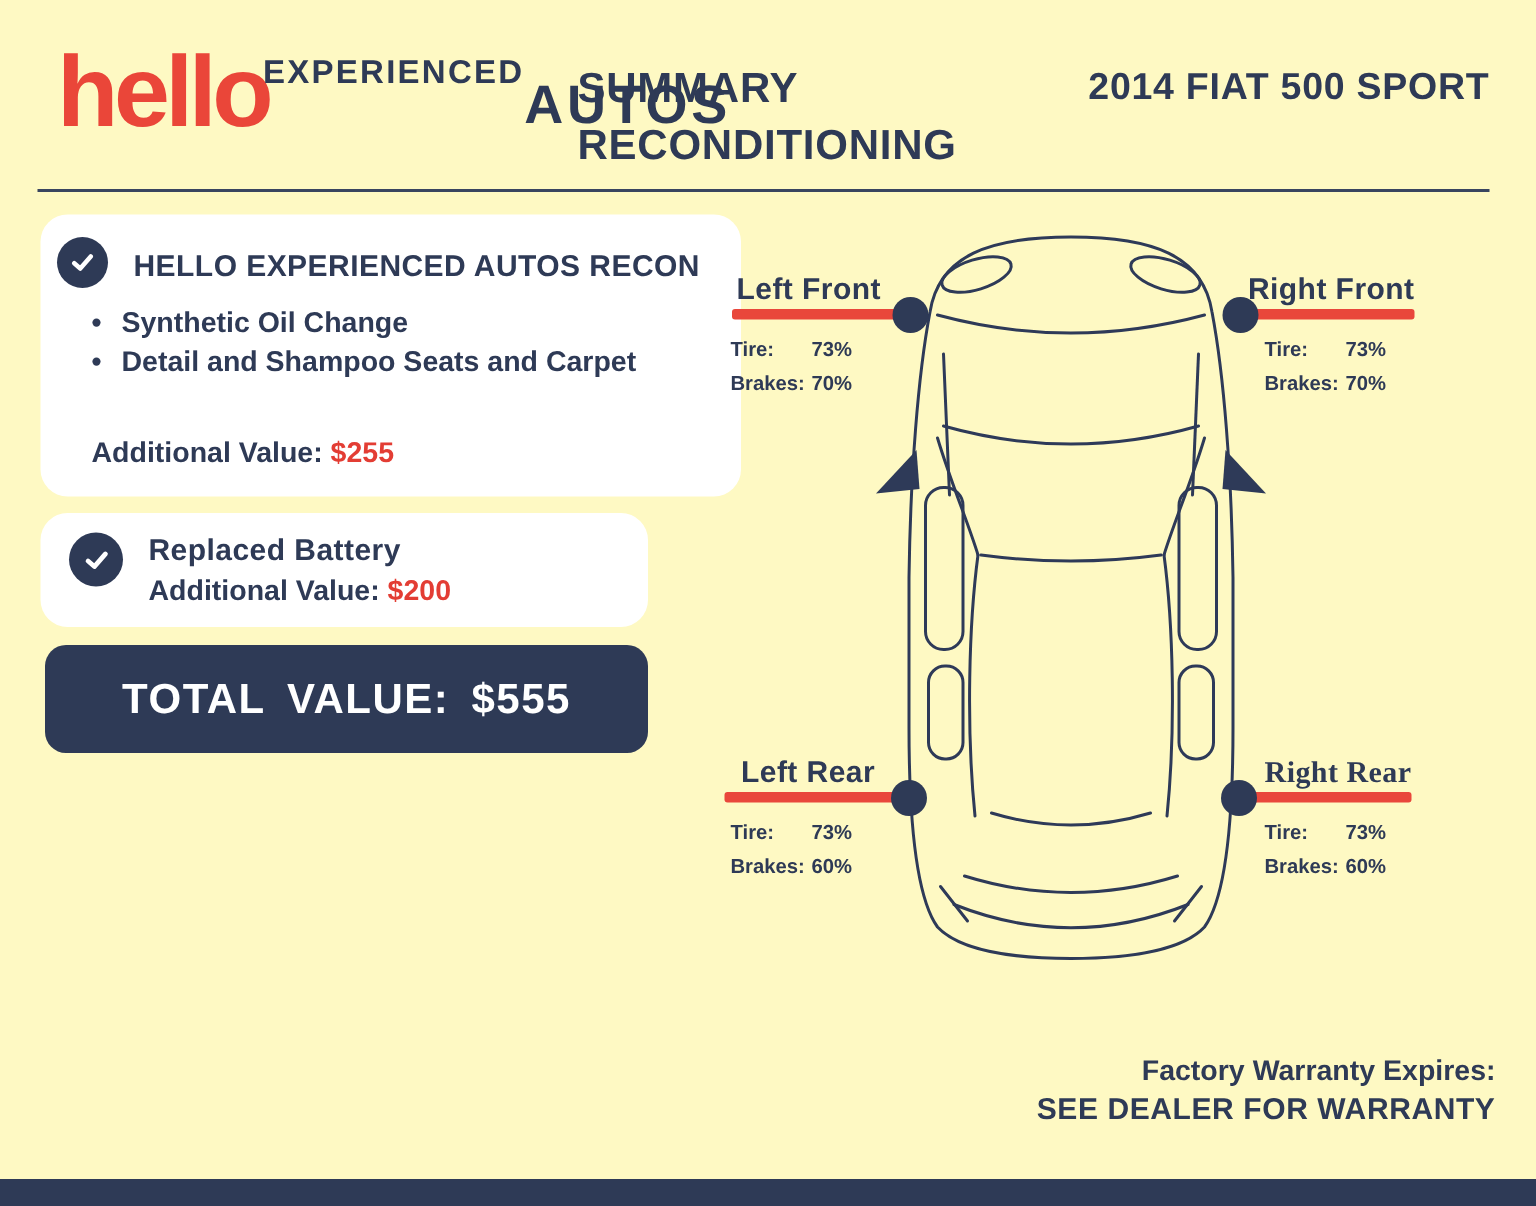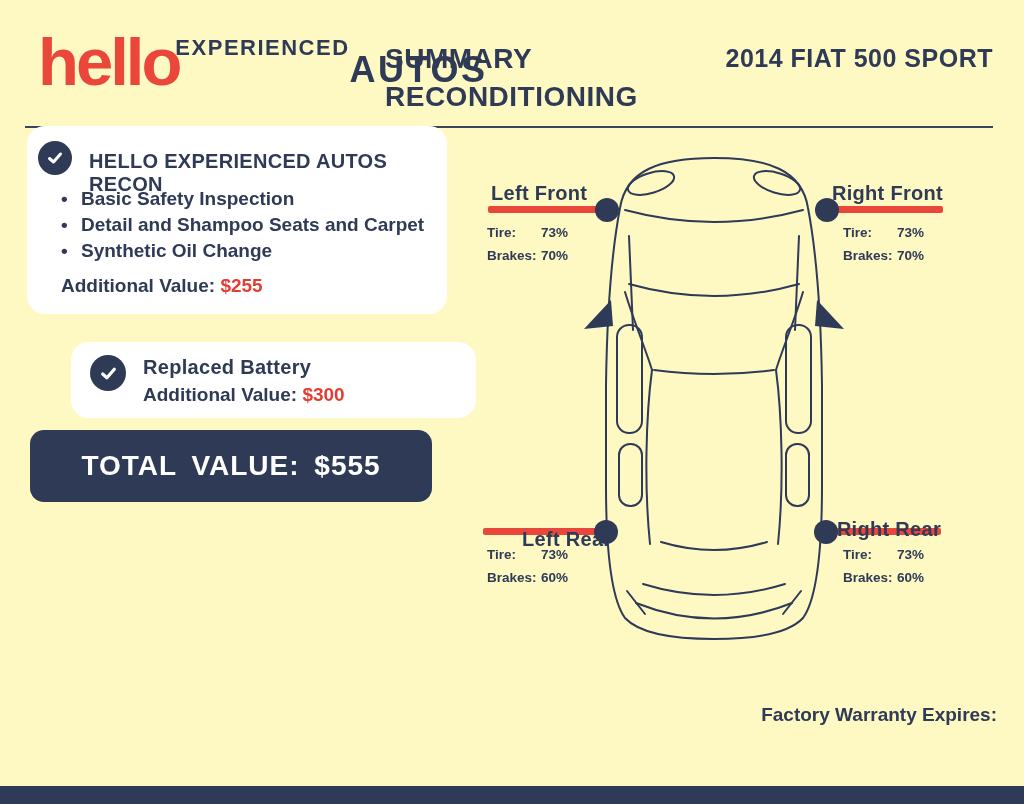--- a/index.html
+++ b/index.html
@@ -27,22 +27,22 @@
   .vehicle-title {
     position:absolute; right:31px; top:44px;
     font-size:25px; font-weight:bold; letter-spacing:0.5px; color:#2e3a56;
   }
   .header-divider {
     position:absolute; left:25px; top:126px; width:968px; height:2px;
     background:#39455f;
   }
   
   .card { position:absolute; background:#ffffff; border-radius:18px; }
-  .card-recon { left:27px; top:126px; width:420px; height:188px; }
-  .card-battery { left:27px; top:342px; width:405px; height:76px;margin-left:44px; }
+  .card-recon { left:27px; top:143px; width:467px; height:188px; }
+  .card-battery { left:27px; top:342px; width:405px; height:76px; }
   .badge {
     position:absolute; border-radius:50%; background:#2e3a56;
     display:flex; align-items:center; justify-content:center;
   }
   .badge-recon { left:11px; top:15px; width:34px; height:34px; }
   .badge-battery { left:19px; top:13px; width:36px; height:36px; }
   .card-heading { position:absolute; font-size:20px; font-weight:bold; letter-spacing:0.3px; }
   .recon-heading { left:62px; top:24px; }
   .battery-heading { left:72px; top:14px; }
   .recon-list { position:absolute; left:30px; top:60px; list-style:none; }
@@ -72,22 +72,22 @@
   .dot-lf { left:595px; top:198px; } .dot-rf { left:815px; top:198px; }
   .dot-lr { left:594px; top:520px; } .dot-rr { left:814px; top:520px; }
   .red-line { position:absolute; height:7px; background:#e9473b; border-radius:2px; }
   .line-lf { left:488px; top:206px; width:119px; }
   .line-rf { left:828px; top:206px; width:115px; }
   .line-lr { left:483px; top:528px; width:121px; }
   .line-rr { left:828px; top:528px; width:113px; }
   .wheel-label { position:absolute; font-size:20px; font-weight:bold; letter-spacing:0.3px; }
   .label-lf { left:491px; top:182px; }
   .label-rf { right:81px; top:182px; }
-  .label-lr { left:494px; top:528px;margin-left:28px; }
-  .label-rr { right:83px; top:518px; }
+  .label-lr { left:494px; top:504px; }
+  .label-rr { right:83px; top:504px;font-family:Liberation Serif, serif; }
   .wheel-stats { position:absolute; }
   .stats-lf { left:487px; top:221px; } .stats-rf { left:843px; top:221px; }
   .stats-lr { left:487px; top:543px; } .stats-rr { left:843px; top:543px; }
   .stat-row { font-size:13.5px; font-weight:bold; line-height:23px; }
   .stat-label { display:inline-block; width:54px; }
   
   .warranty { position:absolute; right:27px; top:702px; text-align:right; }
   .warranty-line1 { font-size:19px; font-weight:bold; line-height:25px; }
   .warranty-line2 { font-size:20px; font-weight:bold; letter-spacing:0.4px; line-height:26px; }
   .footer-bar {
@@ -117,35 +117,34 @@
   <div class="header-divider"></div>
 
   <div class="card card-recon">
     <div class="badge badge-recon">
       <svg width="18" height="18" viewBox="0 0 18 18">
           <path d="M3.5 9.5 L7.5 13 L14.5 5" fill="none" stroke="#ffffff" stroke-width="3" stroke-linecap="round" stroke-linejoin="round"></path>
         </svg>
     </div>
     <div class="card-heading recon-heading">HELLO EXPERIENCED AUTOS RECON</div>
     <ul class="recon-list">
-      <li>Basic Safety Inspection</li>
+      <li>Synthetic Oil Change</li>
       <li>Detail and Shampoo Seats and Carpet</li>
-      <li>Synthetic Oil Change</li>
     </ul>
     <div class="value-line recon-value-line"><span>Additional Value: </span><span class="value-red">$255</span></div>
   </div>
 
   <div class="card card-battery">
     <div class="badge badge-battery">
       <svg width="19" height="19" viewBox="0 0 18 18">
           <path d="M3.5 9.5 L7.5 13 L14.5 5" fill="none" stroke="#ffffff" stroke-width="3" stroke-linecap="round" stroke-linejoin="round"></path>
         </svg>
     </div>
     <div class="card-heading battery-heading">Replaced Battery</div>
-    <div class="value-line battery-value-line"><span>Additional Value: </span><span class="value-red">$300</span></div>
+    <div class="value-line battery-value-line"><span>Additional Value: </span><span class="value-red">$200</span></div>
   </div>
 
   <div class="total-banner">
     <div class="total-text">TOTAL VALUE: $555</div>
   </div>
 
   <svg class="car-svg" viewBox="-22 0 264 493">
     <g fill="none" stroke="#2e3a58" stroke-width="2" stroke-linecap="round" stroke-linejoin="round">
 
       <path d="M 111 8
@@ -223,17 +222,18 @@
     <div class="stat-row"><span class="stat-label">Tire:</span><span>73%</span></div>
     <div class="stat-row"><span class="stat-label">Brakes:</span><span>60%</span></div>
   </div>
   <div class="wheel-stats stats-rr">
     <div class="stat-row"><span class="stat-label">Tire:</span><span>73%</span></div>
     <div class="stat-row"><span class="stat-label">Brakes:</span><span>60%</span></div>
   </div>
 
   <div class="warranty">
     <div class="warranty-line1">Factory Warranty Expires:</div>
+    <div class="warranty-line2">SEE DEALER FOR WARRANTY</div>
   </div>
 
   <div class="footer-bar"></div>
 
 </div>
 
 </body></html>

